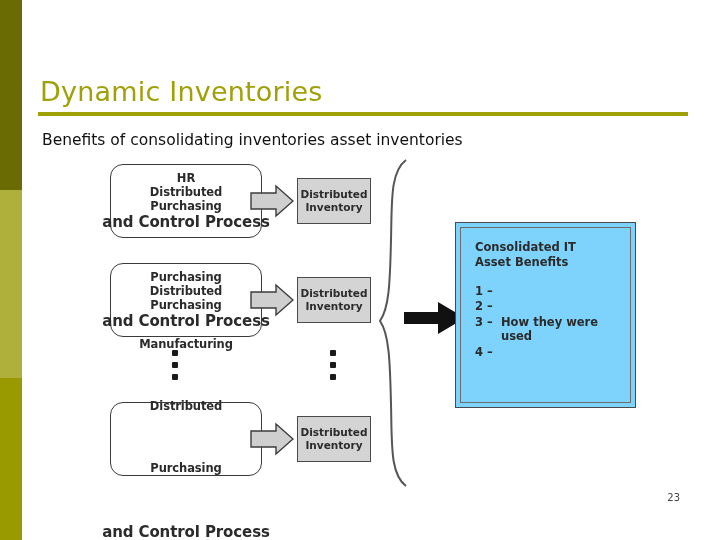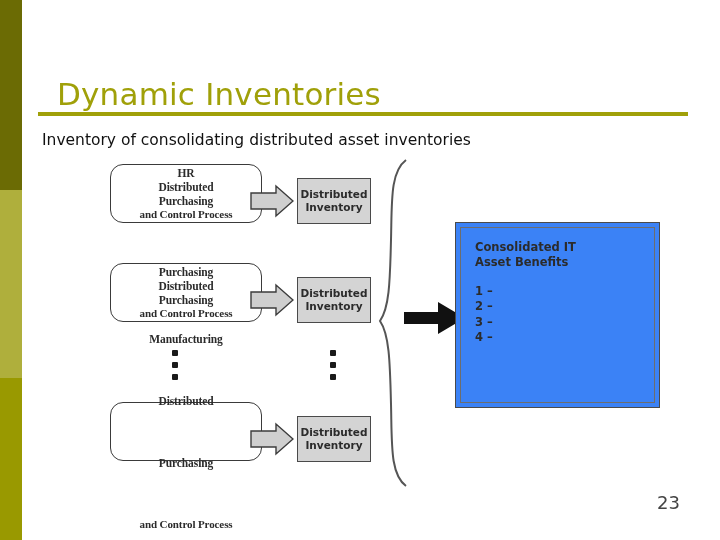--- a/index.html
+++ b/index.html
@@ -30,26 +30,25 @@
   }
   .band-top    { top: 0;     height: 190px; background: #6b6b04; }
   .band-mid    { top: 190px; height: 188px; background: #afaf3c; }
   .band-bottom { top: 378px; height: 162px; background: #999900; }
 
   
   .title {
     position: absolute;
     left: 40px;
     top: 76px;
-    font-size: 31px;
+    font-size: 27px;
     font-weight: 400;
     color: #a0a009;
     letter-spacing: 0.2px;
     white-space: nowrap;
-    margin-left: 17px;
   }
   .title-rule {
     position: absolute;
     left: 38px;
     top: 112px;
     width: 650px;
     height: 4px;
     background: #a0a009;
   }
 
@@ -69,41 +68,40 @@
     left: 0;
     top: 150px;
     width: 720px;
     height: 350px;
   }
 
   
   .proc-box {
     position: absolute;
     width: 152px;
-    height: 59px;
+    height: 74px;
     border: 1.6px solid #3a3a3a;
     border-radius: 13px;
     background: #ffffff;
     box-sizing: border-box;
     display: flex;
     flex-direction: column;
     align-items: center;
     justify-content: center;
     text-align: center;
-    font-family: Liberation Serif, serif;
   }
   .proc-box .ln {
     font-size: 11.5px;
     font-weight: bold;
     color: #2b2b2b;
     line-height: 1.22;
     letter-spacing: -0.1px;
     white-space: nowrap;
   }
-  .proc-box .ln-wide { font-size: 11px; }
+  .proc-box .ln-wide { font-size: 15px; }
 
   .proc-hr    { left: 110px; top: 14px; }
   .proc-mkt   { left: 110px; top: 113px; }
   .proc-mfg   { left: 110px; top: 252px; gap: 48px; }
 
   
   .inv-box {
     position: absolute;
     width: 74px;
     height: 46px;
@@ -171,23 +169,23 @@
     top: 150px;
     width: 62px;
     height: 36px;
   }
 
   
   .cons-box {
     position: absolute;
     left: 455px;
     top: 72px;
-    width: 205px;
+    width: 181px;
     height: 186px;
-    background: #3b82f6;
+    background: #7dd3fc;
     border: 1.5px solid #4a4a4a;
     box-sizing: border-box;
     padding: 4px;
   }
   .cons-inner {
     width: 100%;
     height: 100%;
     border: 1.2px solid #6d6d6d;
     box-sizing: border-box;
     padding: 12px 10px 8px 14px;
@@ -217,37 +215,37 @@
   }
   .cons-item .txt {
     white-space: pre-line;
   }
 
   
   .page-num {
     position: absolute;
     right: 40px;
     top: 492px;
-    font-size: 18px;
+    font-size: 10px;
     color: #444444;
   }
 </style>
 </head>
 <body>
 
 <div class="sidebar">
   <div class="band band-top"></div>
   <div class="band band-mid"></div>
   <div class="band band-bottom"></div>
 </div>
 
 <div class="title">Dynamic Inventories</div>
 <div class="title-rule"></div>
 
-<div class="subtitle">Inventory of consolidating distributed asset inventories</div>
+<div class="subtitle">Benefits of consolidating inventories asset inventories</div>
 
 <div class="diagram">
 
   <div class="proc-box proc-hr">
     <div class="ln">HR</div>
     <div class="ln">Distributed</div>
     <div class="ln">Purchasing</div>
     <div class="ln ln-wide">and Control Process</div>
   </div>
 
@@ -326,20 +324,21 @@
       </div>
       <div class="cons-list">
         <div class="cons-item">
           <span class="num">1 –</span>
         </div>
         <div class="cons-item">
           <span class="num">2 –</span>
         </div>
         <div class="cons-item">
           <span class="num">3 –</span>
+          <span class="txt">How they were used</span>
         </div>
         <div class="cons-item">
           <span class="num">4 –</span>
         </div>
       </div>
     </div>
   </div>
 
 </div>
 

